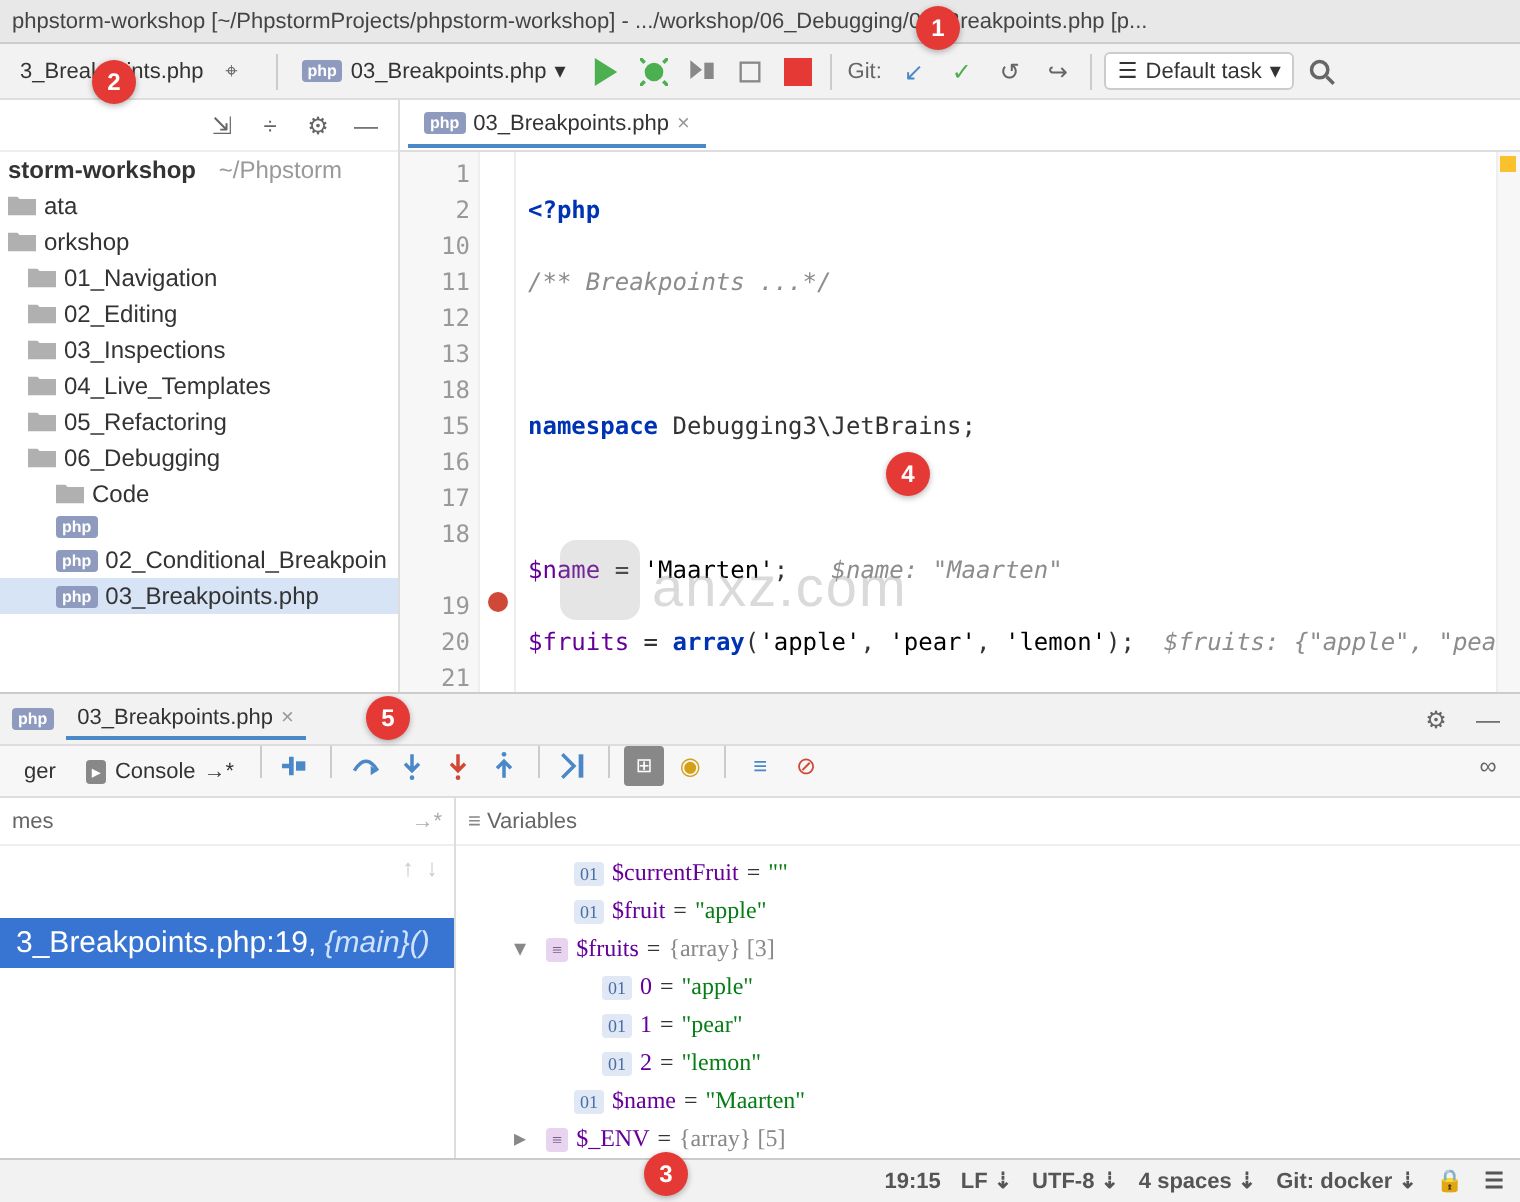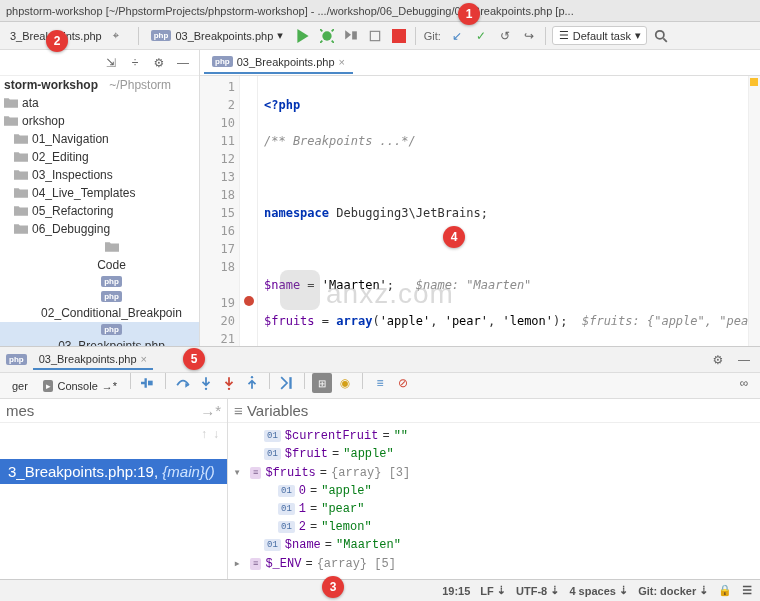--- a/index.html
+++ b/index.html
@@ -20,21 +20,21 @@
 .sidebar-header { height: 26px; display: flex; align-items: center; justify-content: flex-end; padding: 0 6px; gap: 4px; border-bottom: 1px solid #eee; }
 .tree { flex: 1; overflow: auto; font-size: 12px; }
 .tree-row { display: flex; align-items: center; padding: 2px 4px; gap: 4px; white-space: nowrap; cursor: pointer; }
 .tree-row.selected { background: #d6e4f5; }
 .tree-icon { width: 14px; height: 14px; flex-shrink: 0; }
 .folder-icon { fill: #b0b0b0; }
 .php-icon { font-size: 8px; font-weight: bold; background: #8e9bbf; color: #fff; padding: 1px 3px; border-radius: 2px; }
 .proj-name { font-weight: bold; }
 .proj-path { color: #999; }
 .indent-1 { padding-left: 14px; }
-.indent-2 { padding-left: 28px; flex-direction: column; }
+.indent-2 { padding-left: 28px; }
 .editor-area { flex: 1; background: #fff; display: flex; flex-direction: column; overflow: hidden; }
 .editor-tabs { height: 26px; display: flex; align-items: center; border-bottom: 1px solid #ddd; padding: 0 4px; }
 .editor-tab { display: flex; align-items: center; gap: 4px; padding: 4px 8px; font-size: 11px; border-bottom: 2px solid #4a88c7; }
 .editor-tab .close { color: #999; cursor: pointer; }
 .code-wrap { flex: 1; display: flex; overflow: hidden; font-family: Menlo, Consolas, monospace; font-size: 12px; position: relative; }
 .gutter { width: 40px; background: #f7f7f7; border-right: 1px solid #eee; text-align: right; color: #999; padding: 2px 4px 2px 0; line-height: 18px; }
 .gutter .ln { height: 18px; }
 .marker-col { width: 18px; background: #fff; border-right: 1px solid #eee; }
 .marker-col .mk { height: 18px; display: flex; align-items: center; justify-content: center; }
 .bp-marker { width: 10px; height: 10px; background: #d04837; border-radius: 50%; }
@@ -50,26 +50,26 @@
 .debug-tabs { height: 26px; display: flex; align-items: center; padding: 0 6px; gap: 6px; border-bottom: 1px solid #ddd; background: #f2f2f2; justify-content: space-between; }
 .debug-tabs .left { display: flex; align-items: center; gap: 6px; }
 .debug-tabs .right { display: flex; align-items: center; gap: 6px; }
 .debug-tab { display: flex; align-items: center; gap: 4px; font-size: 11px; padding: 3px 6px; }
 .debug-tab.active { border-bottom: 2px solid #4a88c7; }
 .debug-toolbar { height: 26px; display: flex; padding: 0 6px; gap: 3px; border-bottom: 1px solid #ddd; background: #f7f7f7; }
 .debug-toolbar .sep { width: 1px; height: 16px; background: #ccc; margin: 0 4px; }
 .step-icon svg { fill: #4a88c7; }
 .debug-body { flex: 1; display: flex; overflow: hidden; }
 .frames-pane { width: 228px; border-right: 1px solid #ddd; background: #fff; display: flex; flex-direction: column; }
-.pane-header { height: 24px; display: flex; align-items: center; padding: 0 6px; font-size: 15px; color: #666; border-bottom: 1px solid #eee; justify-content: space-between; text-align: center; }
+.pane-header { height: 24px; display: flex; align-items: center; padding: 0 6px; font-size: 11px; color: #666; border-bottom: 1px solid #eee; justify-content: space-between; text-align: center; }
 .frame-row { padding: 4px 8px; font-size: 15px; margin-top: 12px; }
 .frame-row.sel { background: #3874d1; color: #fff; }
 .frame-row.sel .fi { color: #cfe3ff; font-style: italic; }
 .vars-pane { flex: 1; background: #fff; display: flex; flex-direction: column; overflow: hidden; }
-.vars-body { flex: 1; overflow: auto; padding: 4px; font-family: Liberation Mono, monospace; font-size: 12px; }
+.vars-body { flex: 1; overflow: auto; padding: 4px; font-family: Liberation Serif, serif; font-size: 12px; margin-left: 23px; }
 .var-row { display: flex; align-items: center; gap: 4px; padding: 2px 0; }
 .var-row .pad { display: inline-block; }
 .tw { width: 10px; text-align: center; color: #888; cursor: pointer; }
 .badge { font-size: 9px; padding: 1px 3px; border-radius: 2px; }
 .badge.i { background: #e0e7f5; color: #4a6fa5; }
 .badge.s { background: #e8d4ef; color: #7b5e8c; }
 .vname { color: #660099; }
 .vval { color: #067d17; }
 .vgray { color: #888; }
 .statusbar { height: 22px; border-top: 1px solid #ccc; background: #f2f2f2; display: flex; align-items: center; justify-content: flex-end; padding: 0 8px; gap: 10px; font-size: 11px; color: #555; }

